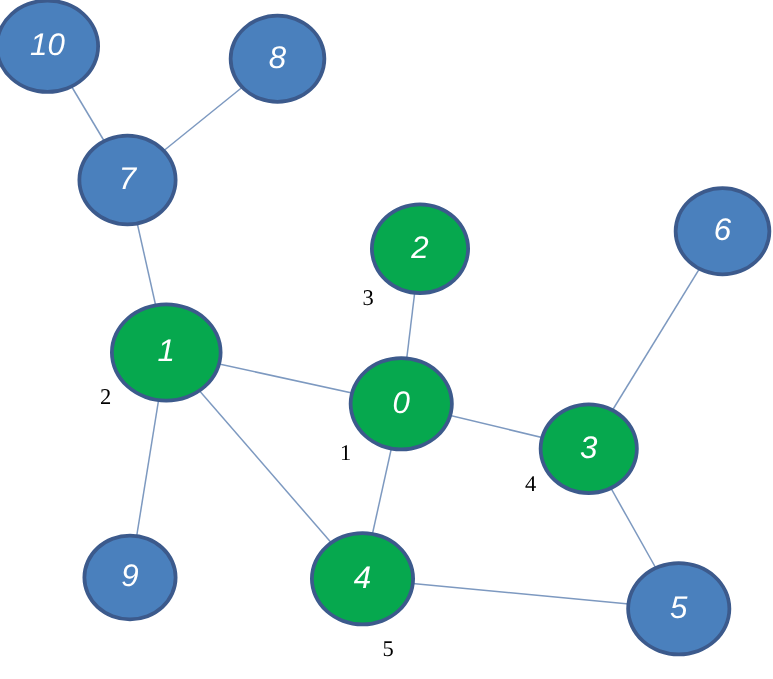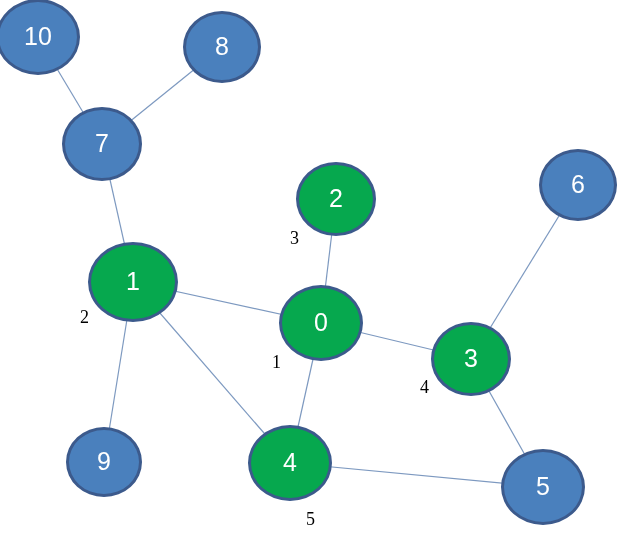--- a/index.html
+++ b/index.html
@@ -34,20 +34,21 @@
     justify-content: center;
     color: #ffffff;
     font-family: "Liberation Sans", sans-serif;
     font-weight: 400;
     line-height: 1;
     user-select: none;
   }
   .graph-node .node-text {
     pointer-events: none;
     transform: translateY(-1px);
+    font-style: italic;
   }
   .node-sidelabel {
     position: absolute;
     color: #000000;
     font-family: "Liberation Serif", serif;
     font-size: 18px;
     line-height: 1;
     user-select: none;
     white-space: nowrap;
   }

